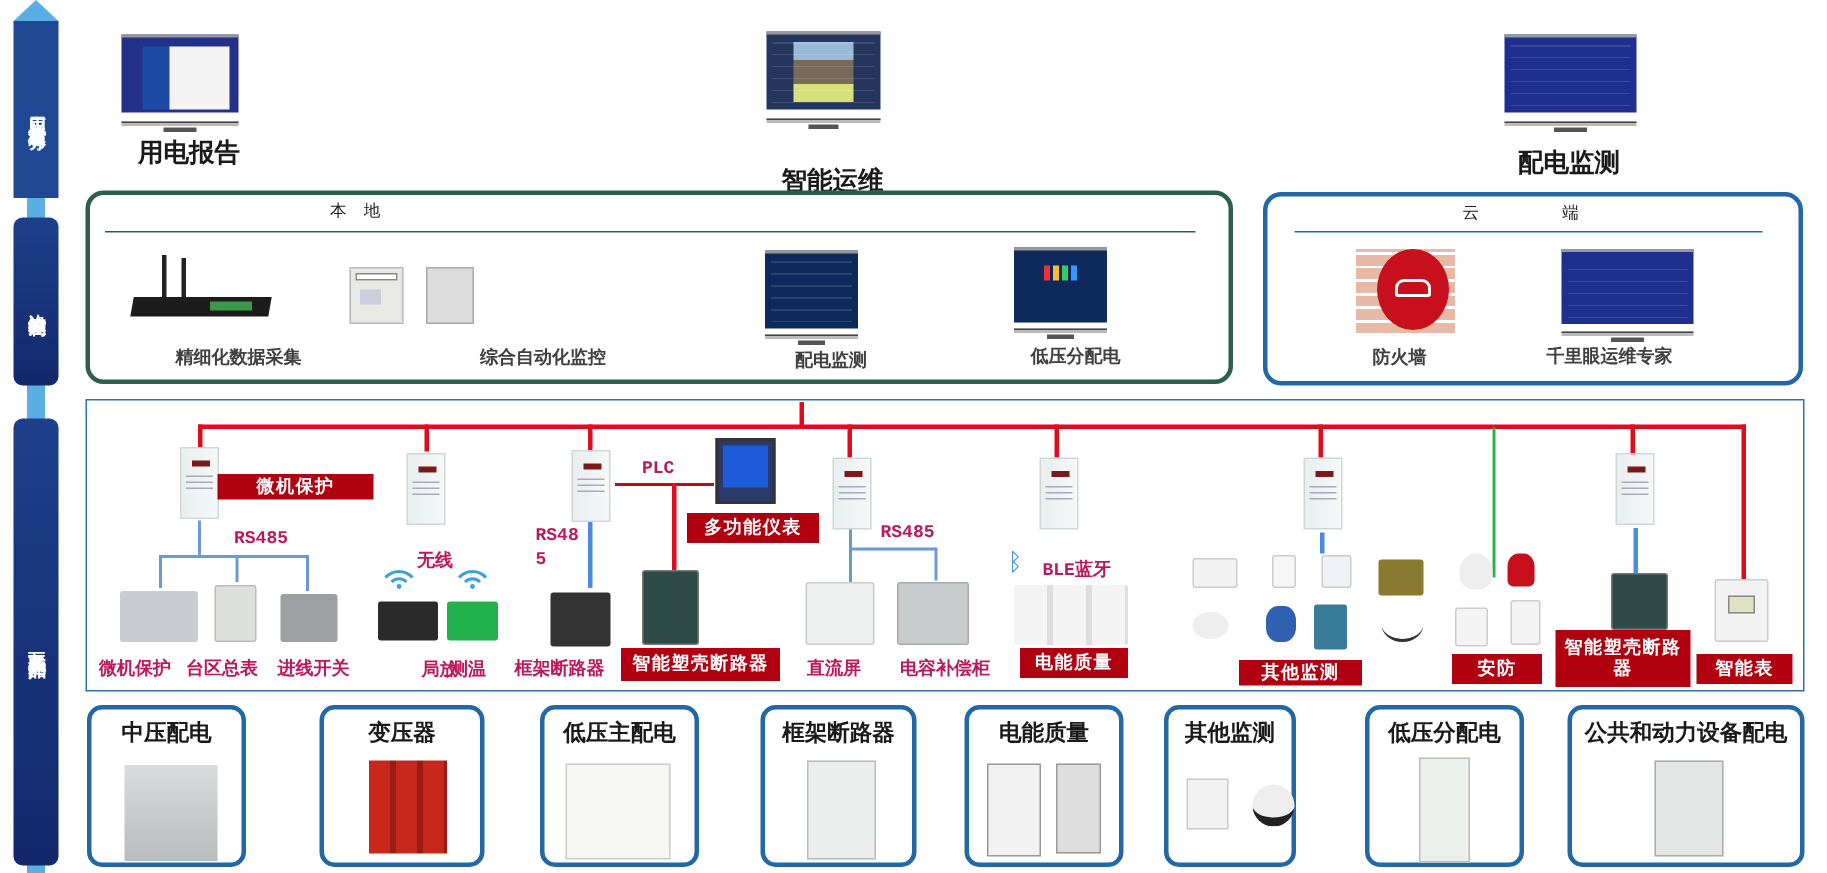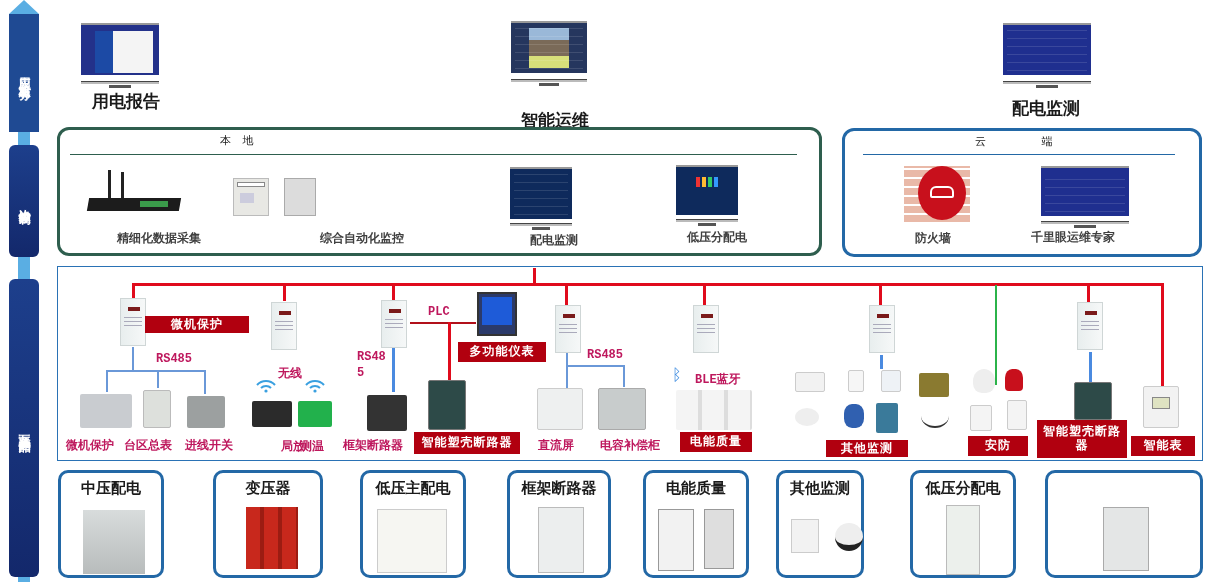--- a/index.html
+++ b/index.html
@@ -285,14 +285,15 @@
 <div class="cat-box" style="left:776px;width:88px;">
   <div class="cat-title">其他监测</div>
   <div class="cat-img" style="left:12px;top:46px;width:28px;height:34px;background:#f2f2f2;border:1px solid #ccc;"></div>
   <div class="cat-img" style="left:56px;top:50px;width:28px;height:28px;background:#eee;border-radius:50%;border-bottom:6px solid #222;"></div>
 </div>
 <div class="cat-box" style="left:910px;width:106px;">
   <div class="cat-title">低压分配电</div>
   <div class="cat-img" style="left:33px;top:32px;width:34px;height:70px;background:#ecf0ec;border:1px solid #bbb;"></div>
 </div>
 <div class="cat-box" style="left:1045px;width:158px;">
+  <div class="cat-title">公共和动力设备配电</div>
   <div class="cat-img" style="left:55px;top:34px;width:46px;height:64px;background:#e4e6e6;border:1px solid #aaa;"></div>
 </div>
 
 </body></html>

